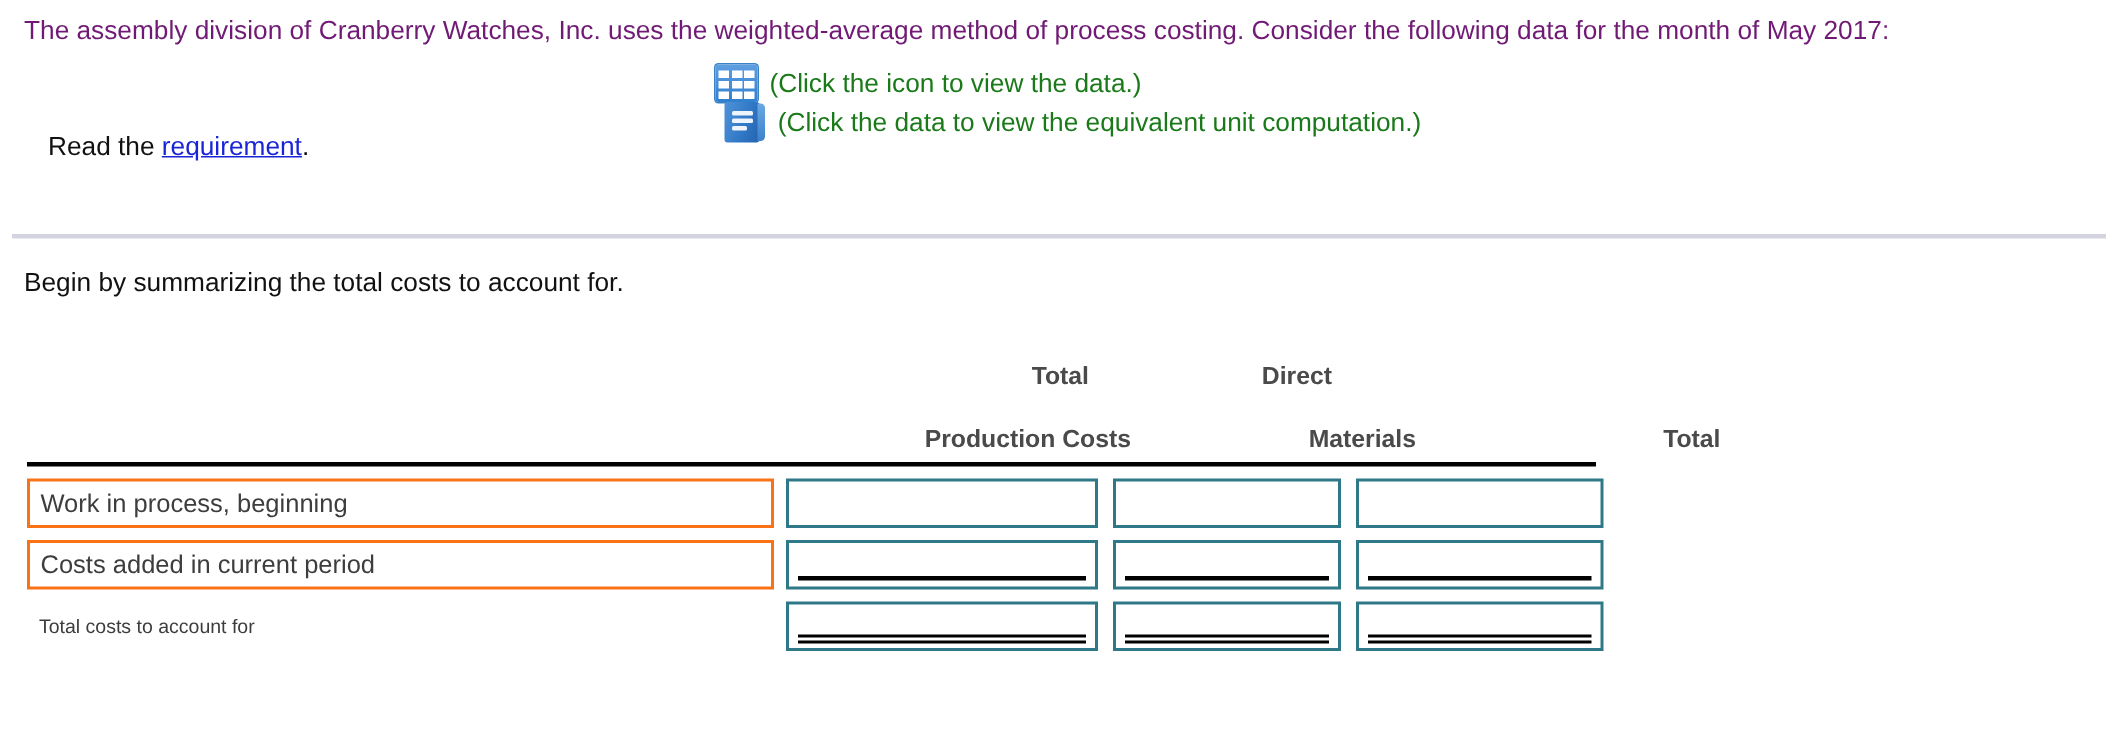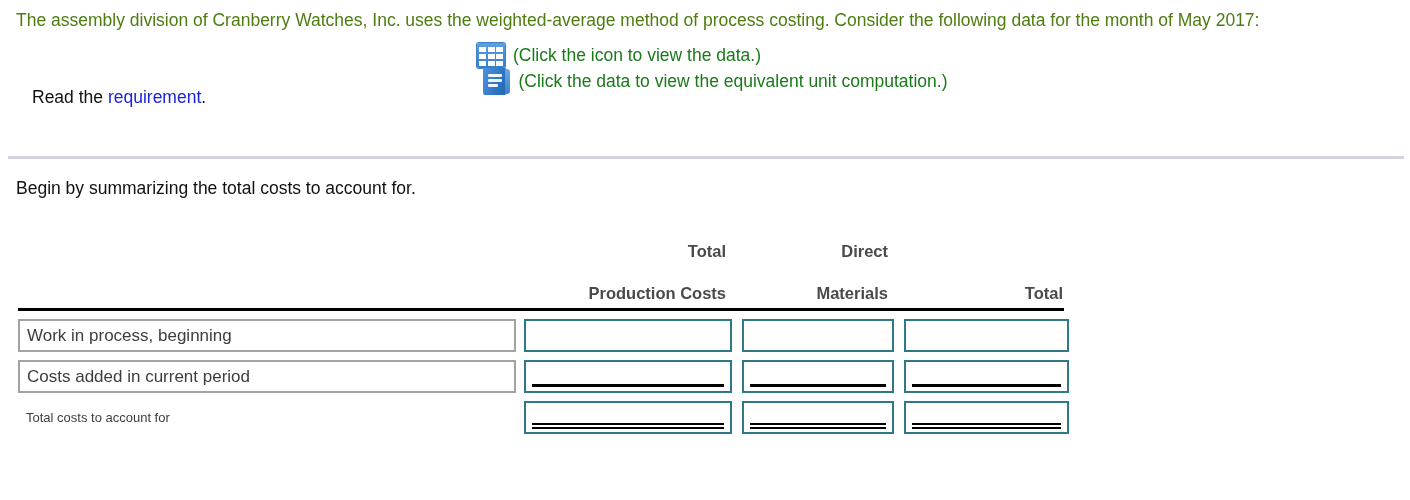--- a/index.html
+++ b/index.html
@@ -15,21 +15,21 @@
     position: relative;
   }
 
   
   #prompt-block {
     padding: 8px 14px 0 16px;
   }
   .prompt-text {
     font-size: 17.5px;
     line-height: 25px;
-    color: #4d7c0f;
+    color: #701a75;
     max-width: 1380px;
     font-weight: 400;
   }
 
   
   #icon-row {
     margin: 10px 0 0 0;
     padding-left: 18px;
     display: flex;
     align-items: center;
@@ -93,20 +93,21 @@
 
   
   #read-row {
     padding-left: 16px;
     margin-top: 10px;
     font-size: 17.5px;
     color: #111111;
   }
   #requirement-link {
     color: #1a25d8;
+    text-decoration: underline;
     cursor: pointer;
   }
 
   
   #divider {
     position: absolute;
     left: 8px; top: 156px;
     width: 1396px; height: 3px;
     background: #d3d4e0;
   }
@@ -138,21 +139,21 @@
     font-size: 16.5px;
     font-weight: bold;
     color: #4a4a4a;
     text-align: right;
     line-height: 22px;
   }
   .c1 { width: 208px; flex: 0 0 208px; margin-right: 10px; }
   .c2 { width: 152px; flex: 0 0 152px; margin-right: 10px; }
   .c3 { width: 165px; flex: 0 0 165px; }
   .hdr-row.r1 { margin-bottom: 20px; }
-  .hdr-row.r2 { margin-bottom: 4px; }
+  .hdr-row.r2 { margin-bottom: 4px; gap: 28px; }
 
   #table-rule {
     height: 3px;
     background: #000000;
     width: 1046px;
   }
 
   .data-row {
     display: flex;
     align-items: center;
@@ -161,21 +162,21 @@
   }
   .label-cell {
     width: 498px; flex: 0 0 498px;
     height: 33px;
     margin-right: 8px;
     display: flex;
     align-items: center;
   }
   .label-box {
     width: 498px; height: 33px;
-    border: 2px solid #a3a3a3;
+    border: 2px solid #f97316;
     background: #ffffff;
     font-size: 17px;
     color: #3d3d3d;
     padding: 0 0 0 7px;
     display: flex;
     align-items: center;
     font-family: "Liberation Sans", sans-serif;
     cursor: text;
   }
   .label-plain {

